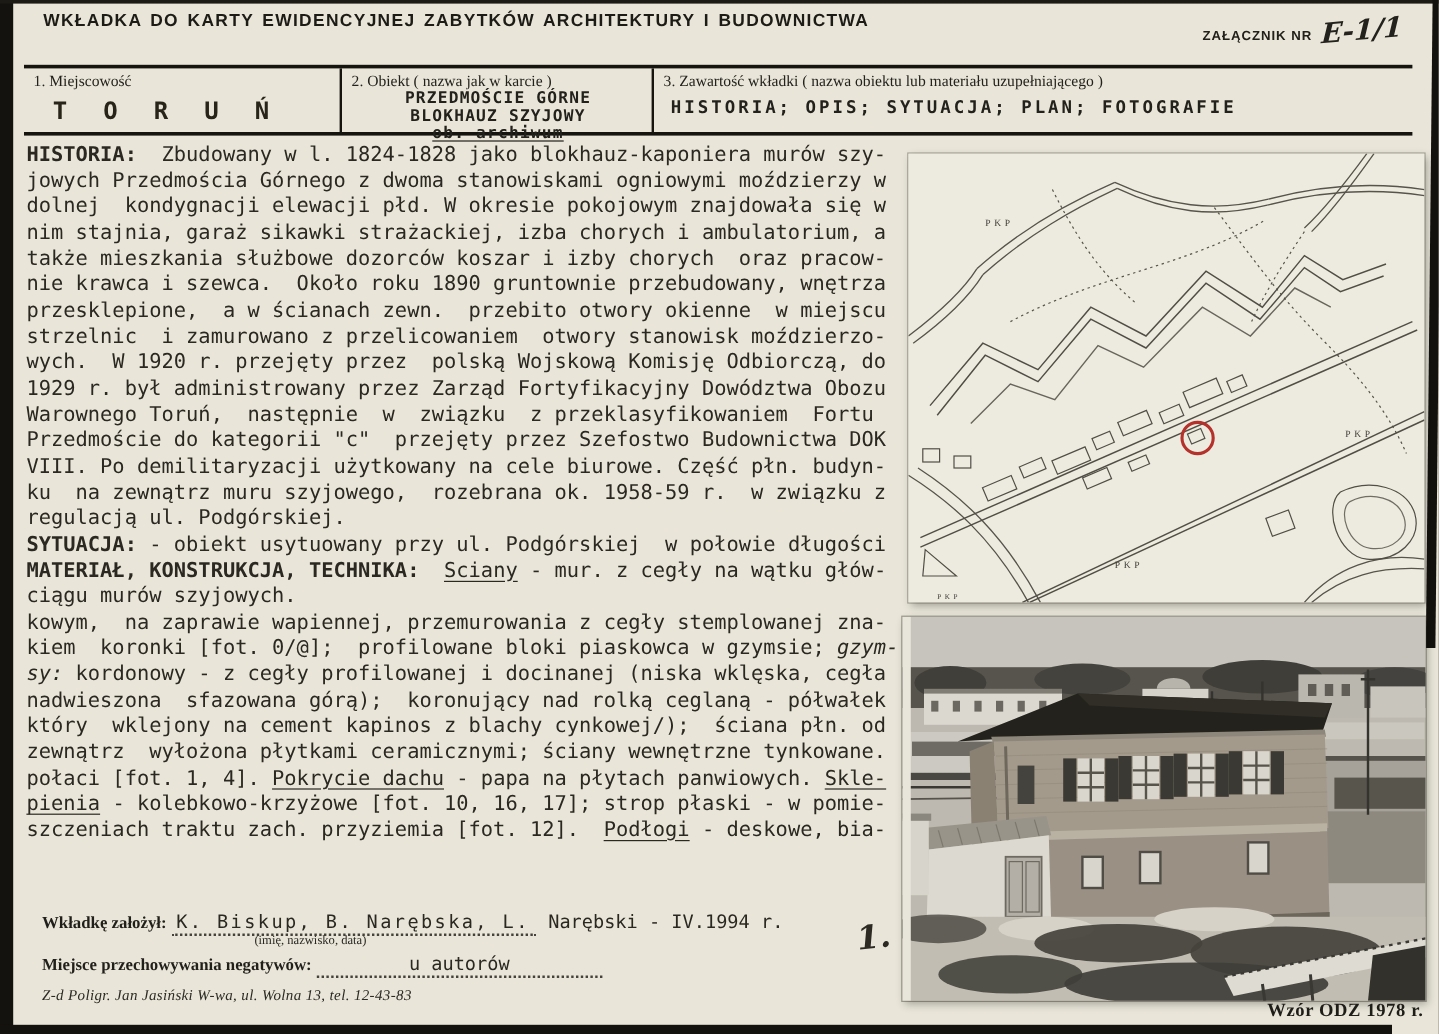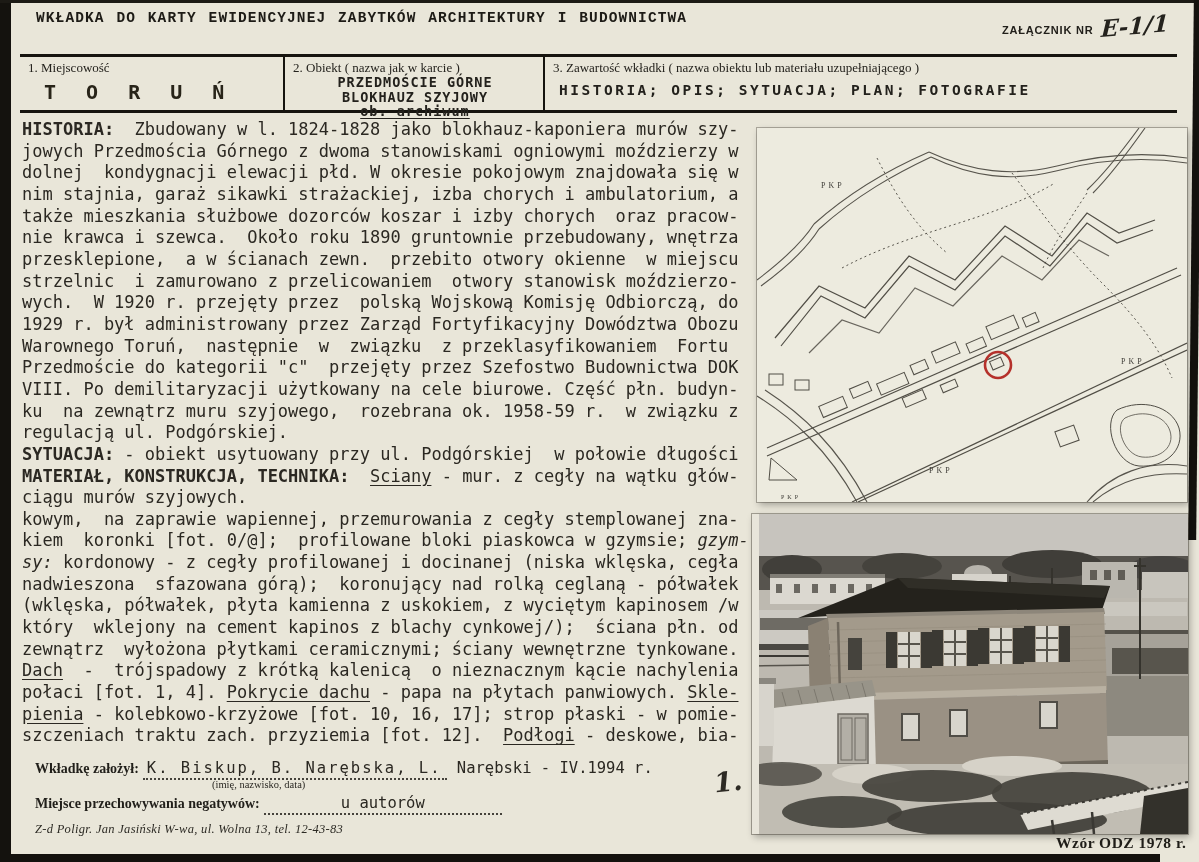--- a/index.html
+++ b/index.html
@@ -9,21 +9,21 @@
     font-family:"Liberation Serif",serif;color:#22201b;
   }
   
   .edge{position:absolute;background:#14120e;}
   .edge-left{left:0;top:0;width:11px;height:862px;}
   .edge-top{left:0;top:0;width:1199px;height:3px;background:#1c1a15;}
   .edge-bottom{left:0;top:854px;width:1160px;height:8px;}
   .edge-right{left:1191px;top:0;width:8px;height:540px;transform:skewX(-.6deg);}
   
   .hdr-title{position:absolute;left:36px;top:10px;
-    font-family:Liberation Mono, monospace;font-weight:bold;font-size:14.5px;
+    font-family:Liberation Sans, sans-serif;font-weight:bold;font-size:14.5px;
     letter-spacing:1.1px;word-spacing:2px;color:#1d1b16;}
   .attach{position:absolute;left:1002px;top:12px;white-space:nowrap;}
   .attach-label{font-family:"Liberation Sans",sans-serif;font-weight:bold;font-size:11px;letter-spacing:.8px;}
   .attach-no{display:inline-block;font-family:"DejaVu Serif",serif;font-style:italic;font-weight:bold;
     font-size:23px;transform:rotate(-5deg) skewX(-8deg);margin-left:4px;color:#24221d;}
   
   .idtable{position:absolute;left:20px;top:54px;width:1157px;height:59px;
     border-top:3px solid #16140f;border-bottom:3px solid #16140f;display:flex;box-sizing:border-box;}
   .idtable .cell{box-sizing:border-box;padding:3px 6px 12px 8px;}
   .cell1{width:263px;}
@@ -110,24 +110,22 @@
       <div class="tline"><span>VIII. Po demilitaryzacji użytkowany na cele biurowe. Część płn. budyn-</span></div>
       <div class="tline"><span>ku  na zewnątrz muru szyjowego,  rozebrana ok. 1958-59 r.  w związku z</span></div>
       <div class="tline"><span>regulacją ul. Podgórskiej.</span></div>
       <div class="tline"><span class="s-b">SYTUACJA:</span><span> - obiekt usytuowany przy ul. Podgórskiej  w połowie długości</span></div>
       <div class="tline"><span class="s-b">MATERIAŁ, KONSTRUKCJA, TECHNIKA:</span><span>  </span><span class="s-u">Sciany</span><span> - mur. z cegły na wątku głów-</span></div>
       <div class="tline"><span>ciągu murów szyjowych.</span></div>
       <div class="tline"><span>kowym,  na zaprawie wapiennej, przemurowania z cegły stemplowanej zna-</span></div>
       <div class="tline"><span>kiem  koronki [fot. 0/@];  profilowane bloki piaskowca w gzymsie; </span><span class="s-i">gzym-</span></div>
       <div class="tline"><span class="s-i">sy:</span><span> kordonowy - z cegły profilowanej i docinanej (niska wklęska, cegła</span></div>
       <div class="tline"><span>nadwieszona  sfazowana górą);  koronujący nad rolką ceglaną - półwałek</span></div>
-      <div class="tline"><span>(wklęska, półwałek, płyta kamienna z uskokiem, z wyciętym kapinosem /w</span></div>
       <div class="tline"><span>który  wklejony na cement kapinos z blachy cynkowej/);  ściana płn. od</span></div>
       <div class="tline"><span>zewnątrz  wyłożona płytkami ceramicznymi; ściany wewnętrzne tynkowane.</span></div>
-      <div class="tline"><span class="s-u">Dach</span><span>  -  trójspadowy z krótką kalenicą  o nieznacznym kącie nachylenia</span></div>
       <div class="tline"><span>połaci [fot. 1, 4]. </span><span class="s-u">Pokrycie dachu</span><span> - papa na płytach panwiowych. </span><span class="s-u">Skle-</span></div>
       <div class="tline"><span class="s-u">pienia</span><span> - kolebkowo-krzyżowe [fot. 10, 16, 17]; strop płaski - w pomie-</span></div>
       <div class="tline"><span>szczeniach traktu zach. przyziemia [fot. 12].  </span><span class="s-u">Podłogi</span><span> - deskowe, bia-</span></div>
     </div>
 
   <div class="map-fig">
     <svg width="430" height="374" viewBox="0 0 430 374">
       <rect x="0" y="0" width="430" height="374" fill="#edebdf"></rect>
       <g stroke="#57544c" fill="none" stroke-width="1.1">
         <path d="M57,96 C95,62 135,40 172,24"></path>

